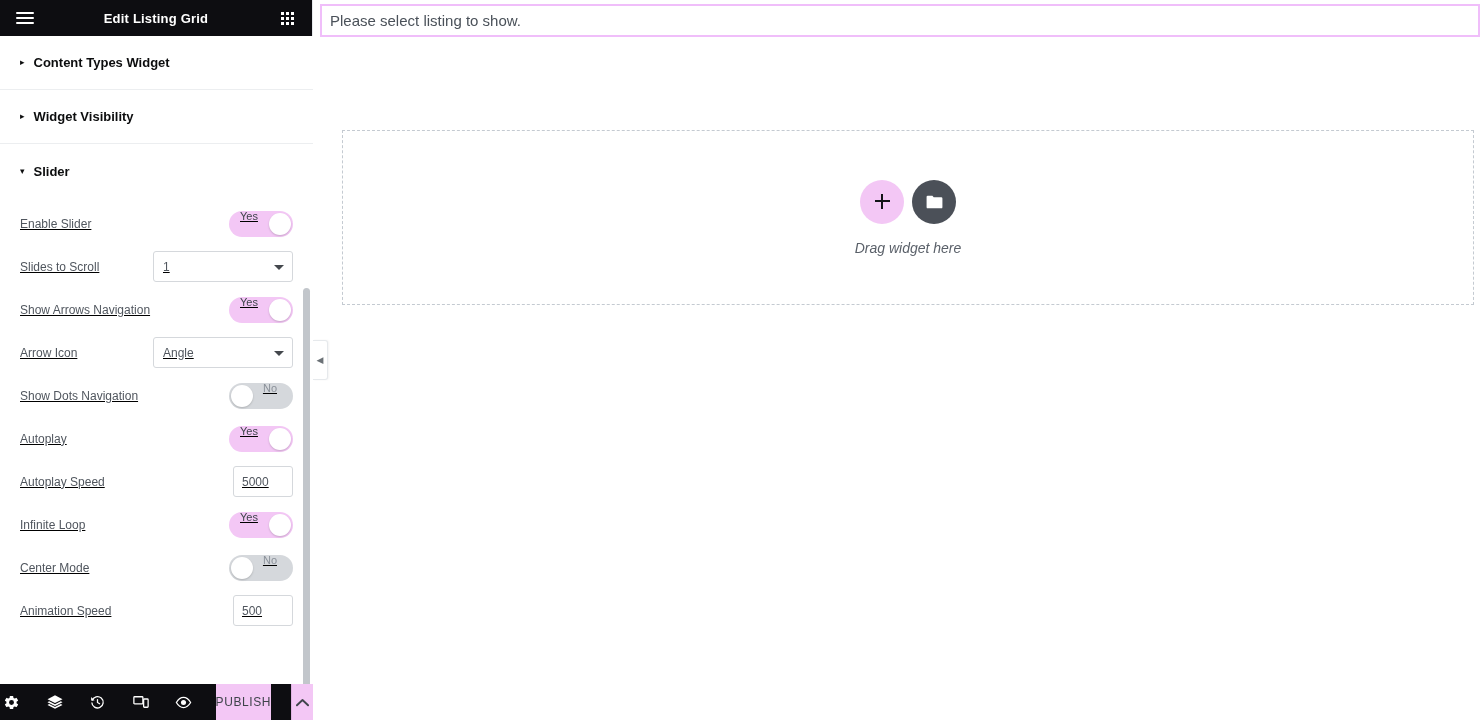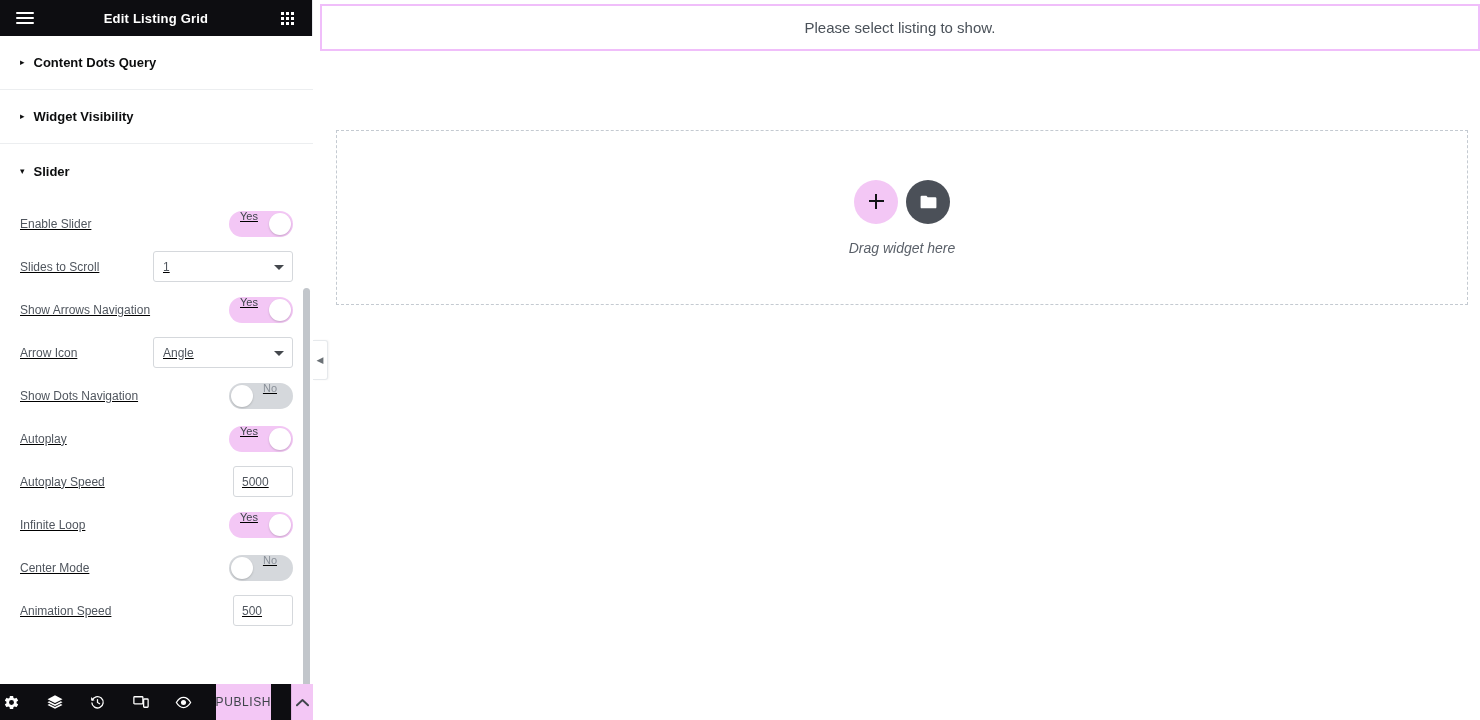--- a/index.html
+++ b/index.html
@@ -280,34 +280,33 @@
     width: 1160px;
     height: 720px;
     background: #ffffff;
     overflow: hidden;
   }
 
   #notice {
     position: absolute;
     left: 0; top: 4px;
     width: 1160px;
-    height: 47px;
+    height: 33px;
     border: 2px solid #f0befa;
     background: #ffffff;
     display: flex;
     align-items: center;
     padding: 4px 8px;
     font-size: 15px;
     color: #4a5159;
-    justify-content: center;
   }
 
   #dropzone {
     position: absolute;
-    left: 16px; top: 130px;
+    left: 22px; top: 130px;
     width: 1132px;
     height: 175px;
     border: 1px dashed #c4cad1;
     display: flex;
     flex-direction: column;
     align-items: center;
     justify-content: center;
   }
 
   .dz-buttons { display: flex; gap: 8px; }
@@ -370,21 +369,21 @@
             <i></i>
             <i></i>
         </span>
       </div>
     </div>
 
     <div id="panel-body">
 
       <div class="section-head">
         <span class="caret">▸</span>
-        <span class="sec-label">Content Dots Query</span>
+        <span class="sec-label">Content Types Widget</span>
       </div>
 
       <div class="section-head">
         <span class="caret">▸</span>
         <span class="sec-label">Widget Visibility</span>
       </div>
 
       <div class="section-head open">
         <span class="caret">▾</span>
         <span class="sec-label">Slider</span>

